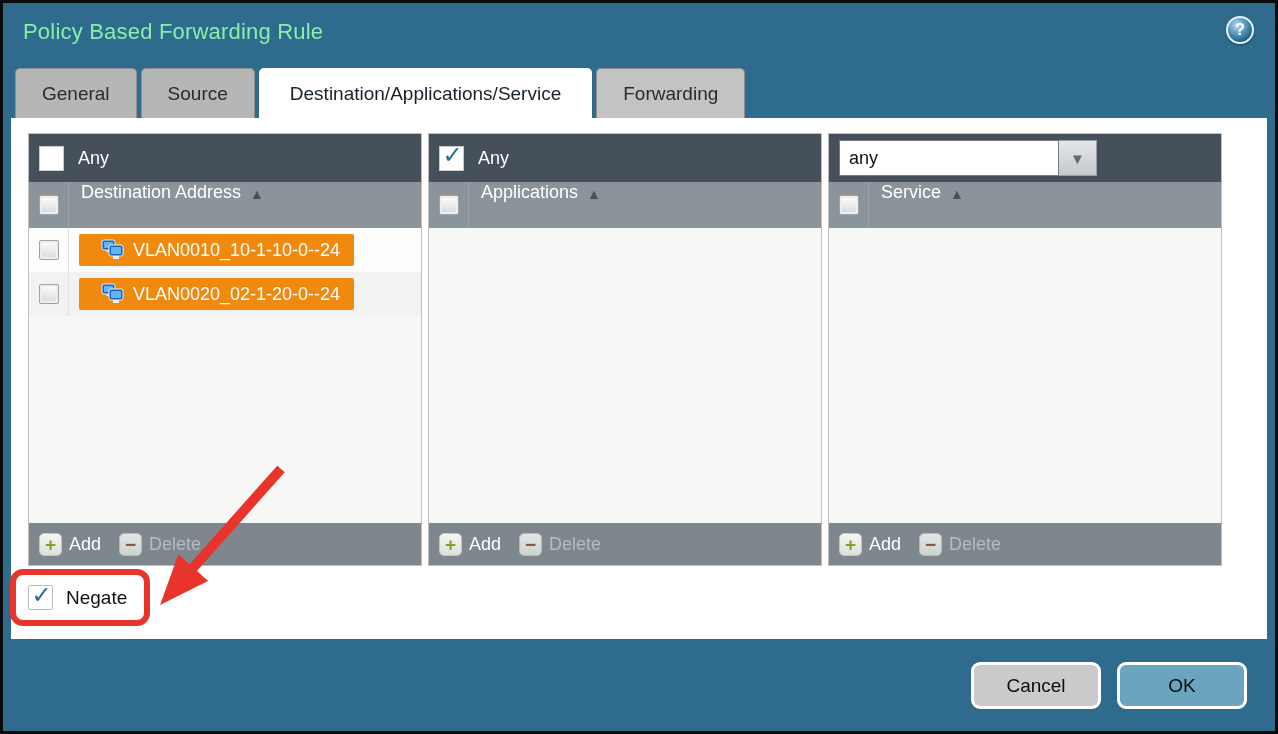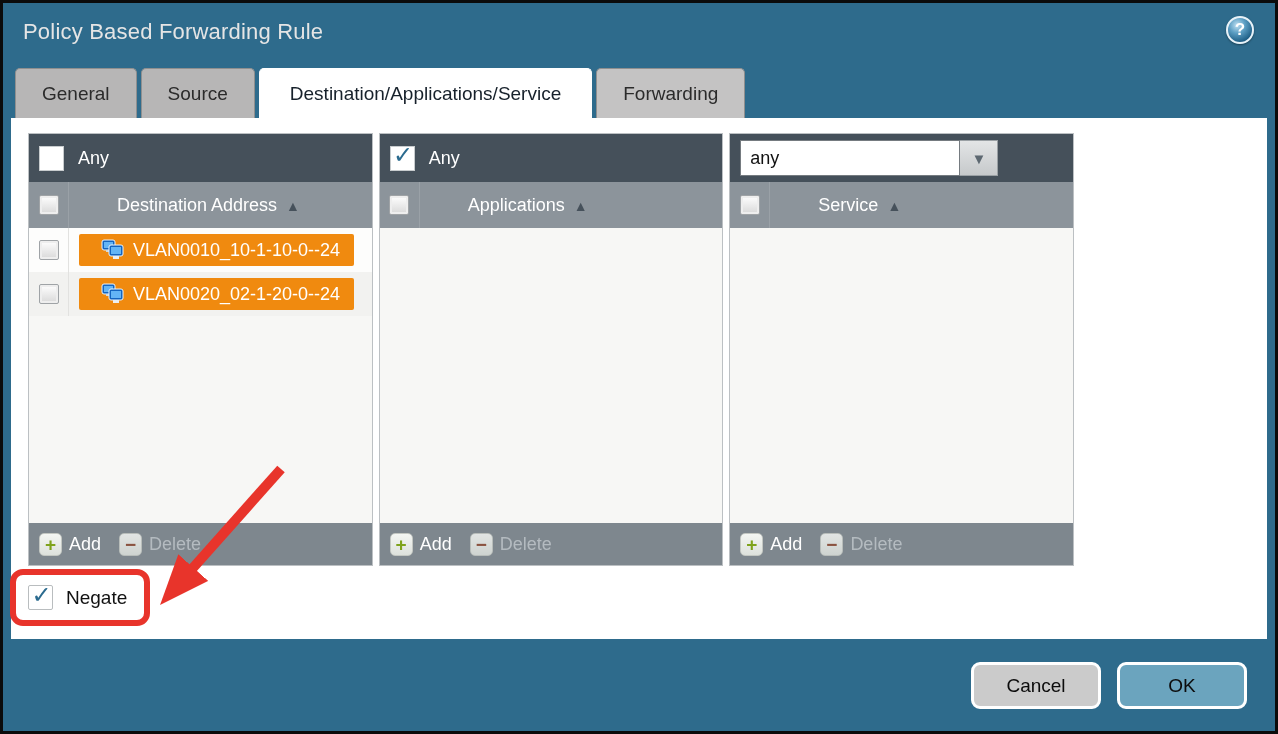--- a/index.html
+++ b/index.html
@@ -2,47 +2,47 @@
 <html><head>
 <meta charset="utf-8">
 <style>
   html,body{margin:0;padding:0;background:#fff;}
   *{box-sizing:border-box;}
   body{font-family:"Liberation Sans","DejaVu Sans",sans-serif;width:1278px;height:734px;overflow:hidden;}
 
   .dialog{position:relative;width:1278px;height:734px;background:#2e6b8c;border:3px solid #0b0b0b;}
 
   
-  .title{position:absolute;left:20px;top:16px;color:#e5e5e5;font-size:22px;letter-spacing:.2px;}
+  .title{position:absolute;left:20px;top:16px;color:#86efac;font-size:22px;letter-spacing:.2px;}
   .help{position:absolute;right:21px;top:13px;width:28px;height:28px;border-radius:50%;
         background:radial-gradient(circle at 38% 30%, #bfe0f2 0%, #5d9fc4 35%, #1f5f86 75%, #17496a 100%);
         border:2px solid #e8f2f8;display:flex;align-items:center;justify-content:center;
         color:#fff;font-size:17px;font-weight:bold;cursor:pointer;box-shadow:0 1px 2px rgba(0,0,0,.4);}
 
   
   .tabs{position:absolute;left:12px;top:65px;display:flex;gap:4px;align-items:center;}
   .tab{height:50px;line-height:50px;padding:0 26px;background:#b7b6b6;color:#2b2b2b;font-size:19px;
        border-radius:5px 5px 0 0;border:1px solid #8f8f8f;border-bottom:none;cursor:pointer;}
   .tab.alt{background:#c4c3c3;}
   .tab.active{background:#ffffff;color:#17212b;padding:0 30px;border-color:#ffffff;}
 
   
   .content{position:absolute;left:8px;top:115px;width:1256px;height:521px;background:#ffffff;}
 
-  .panels{position:absolute;left:17px;top:15px;width:1046px;height:433px;display:flex;gap:6px;}
+  .panels{position:absolute;left:17px;top:15px;width:1194px;height:433px;display:flex;gap:6px;}
   .panel{flex:1;display:flex;flex-direction:column;border:1px solid #bcc0c3;background:#f7f7f5;}
 
   .anybar{height:48px;background:#45505a;display:flex;align-items:center;padding-left:10px;gap:14px;flex:0 0 auto;}
   .anybar .lbl{color:#fff;font-size:18px;}
 
   .cb-big{width:25px;height:25px;background:#fff;border:1px solid #c8ccce;display:flex;align-items:center;
           justify-content:center;cursor:pointer;font-size:24px;font-weight:bold;color:#2b6b8f;line-height:1;}
   .cb-big .mark{position:relative;top:-3px;left:1px;}
 
-  .hdrrow{height:46px;background:#8c949b;display:flex;align-items:center;flex:0 0 auto;gap:36px;}
+  .hdrrow{height:46px;background:#8c949b;display:flex;align-items:flex-start;flex:0 0 auto;}
   .hdr-cbcell{width:40px;display:flex;align-items:center;justify-content:center;align-self:stretch;
               border-right:1px solid #9aa1a7;}
   .cb-small{width:20px;height:20px;background:linear-gradient(#ffffff,#d8d8d8);border:1px solid #9fa3a6;
             border-radius:2px;cursor:pointer;box-shadow:inset 0 0 0 2px #eee;}
   .hdr-label{color:#ffffff;font-size:18px;padding-left:12px;display:flex;align-items:center;gap:9px;cursor:pointer;}
   .sort{color:#46515b;font-size:14px;position:relative;top:1px;}
 
   .plist{flex:1;background:#f7f7f5;overflow:hidden;}
   .row{height:44px;display:flex;align-items:center;background:#fdfdfc;}
   .row.alt{background:#f2f2f0;}

